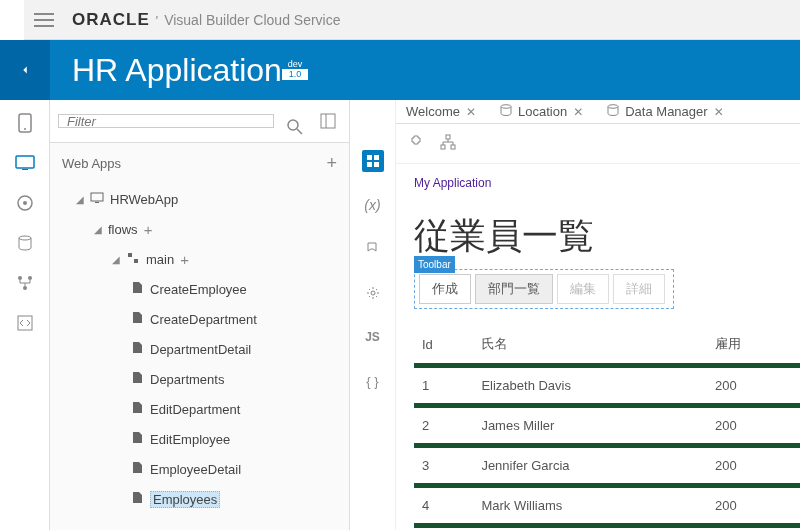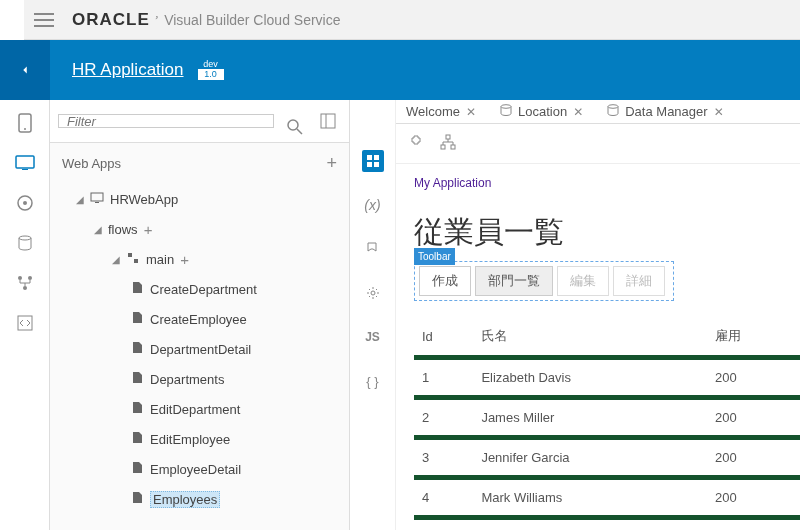--- a/index.html
+++ b/index.html
@@ -41,24 +41,23 @@
     color: #fff;
   }
   .backbox {
     width: 50px; height: 60px;
     background: #0066a6;
     display:flex;align-items:center;justify-content:center;
     cursor:pointer;
   }
   .backbox svg { fill:#fff; width:14px; height:14px;}
   .app-title {
-    font-size: 17px; font-weight: 300; margin-left: 22px; text-decoration: underline;
+    font-size: 32px; font-weight: 300; margin-left: 22px;
   }
   .version-badge {
-    margin-left: 14px;
     width: 26px;
     display:flex;flex-direction:column;
     font-size: 9px;
     line-height: 1;
   }
   .version-badge .dev { color:#fff; text-align:center;}
   .version-badge .num { background:#fff;color:#037dc0;text-align:center;padding:1px 0;}
 
   
   .main {
@@ -179,21 +178,21 @@
   .subtitle {
     padding: 12px 18px;
     color:#4c1d95;
     font-size:12px;
   }
   .canvas {
     margin: 0 0 0 18px;
     padding: 10px 0 0 0;
   }
   .page-heading {
-    font-size: 30px;
+    font-size: 36px;
     font-weight: 400;
     color:#333;
     margin-bottom: 8px;
   }
   .toolbar-box {
     border: 1px dashed #6aa9e6;
     position: relative;
     padding: 4px;
     display:inline-block;
     margin-bottom: 8px;
@@ -349,27 +348,27 @@
             </svg>
         </span>
         <span class="label">main</span>
         <span class="plus">+</span>
       </div>
       <div id="tree-pages">
           <div class="tree-row indent4">
             <span class="ticon"><svg class="svgicon" width="11" height="13" viewBox="0 0 11 13">
                 <path d="M1 1h6l3 3v8H1z" fill="currentColor"></path>
               </svg></span>
+            <span class="label">CreateEmployee</span>
+          </div>
+          <div class="tree-row indent4">
+            <span class="ticon"><svg class="svgicon" width="11" height="13" viewBox="0 0 11 13">
+                <path d="M1 1h6l3 3v8H1z" fill="currentColor"></path>
+              </svg></span>
             <span class="label">CreateDepartment</span>
-          </div>
-          <div class="tree-row indent4">
-            <span class="ticon"><svg class="svgicon" width="11" height="13" viewBox="0 0 11 13">
-                <path d="M1 1h6l3 3v8H1z" fill="currentColor"></path>
-              </svg></span>
-            <span class="label">CreateEmployee</span>
           </div>
           <div class="tree-row indent4">
             <span class="ticon"><svg class="svgicon" width="11" height="13" viewBox="0 0 11 13">
                 <path d="M1 1h6l3 3v8H1z" fill="currentColor"></path>
               </svg></span>
             <span class="label">DepartmentDetail</span>
           </div>
           <div class="tree-row indent4">
             <span class="ticon"><svg class="svgicon" width="11" height="13" viewBox="0 0 11 13">
                 <path d="M1 1h6l3 3v8H1z" fill="currentColor"></path>

